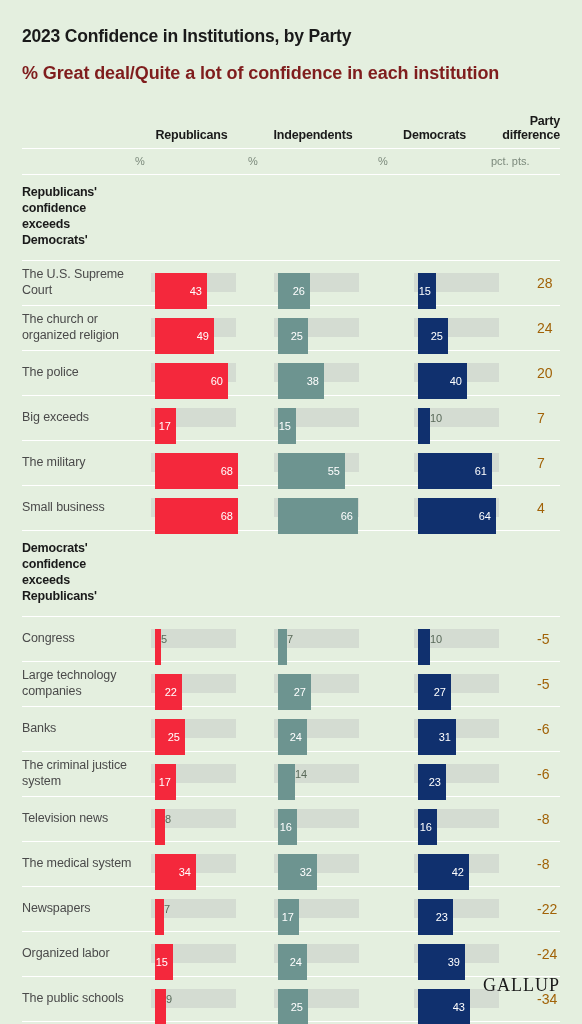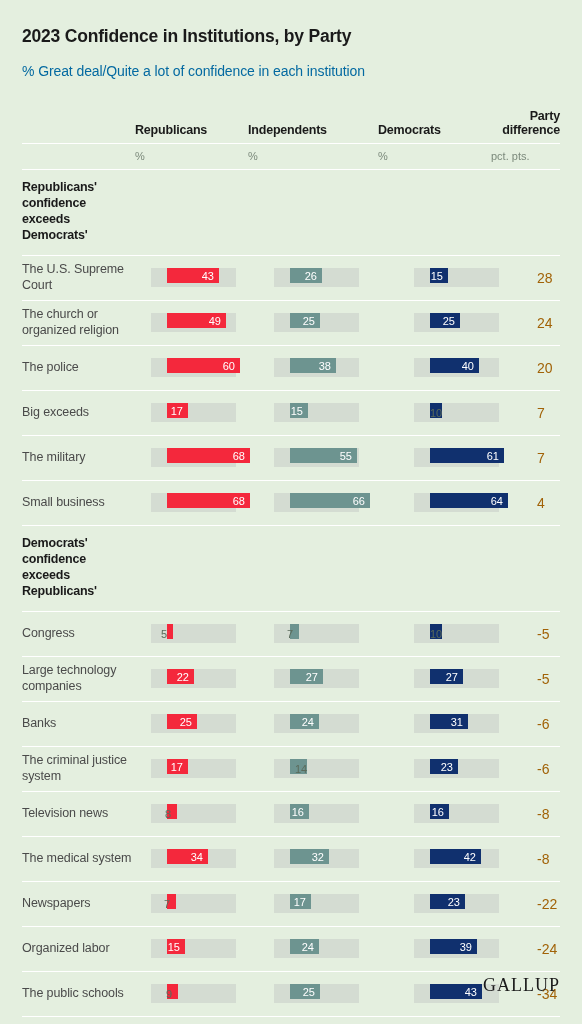--- a/index.html
+++ b/index.html
@@ -27,24 +27,25 @@
   
   .title {
     font-size: 17.5px;
     font-weight: bold;
     color: #1a1a1a;
     letter-spacing: -0.2px;
     padding-top: 26px;
     line-height: 1.2;
   }
   .subtitle {
-    font-size: 14px;
-    color: #0369a1;
+    font-size: 18px;
+    color: #7f1d1d;
     padding-top: 16px;
     letter-spacing: -0.1px;
+    font-weight: bold;
   }
 
   
   .row {
     display: flex;
     align-items: stretch;
     width: 538px;
   }
   .c-label  { width: 113px; flex: 0 0 113px; }
   .c-rep    { width: 113px; flex: 0 0 113px; }
@@ -57,20 +58,21 @@
     margin-top: 30px;
     align-items: flex-end;
     padding-bottom: 5px;
   }
   .head-cell {
     font-size: 12.5px;
     font-weight: bold;
     color: #1a1a1a;
     line-height: 1.15;
     letter-spacing: -0.2px;
+    text-align: center;
   }
   .head-cell.diff {
     text-align: right;
   }
 
   .unit-row {
     border-top: 1.5px solid #ffffff;
     padding-top: 6px;
     padding-bottom: 7px;
   }
@@ -119,23 +121,23 @@
 
   
   .track {
     position: relative;
     width: 85px;
     height: 19px;
     background: #d4dcd2;
   }
   .bar {
     position: absolute;
-    left: 16px;
+    left: 4px;
     top: 0;
-    height: 15px;
+    height: 36px;
     box-sizing: border-box;
   }
   .bar.rep { background: #f4283c; }
   .bar.ind { background: #6d9490; }
   .bar.dem { background: #10306e; }
 
   .vlabel-in {
     position: absolute;
     right: 5px;
     top: 50%;

